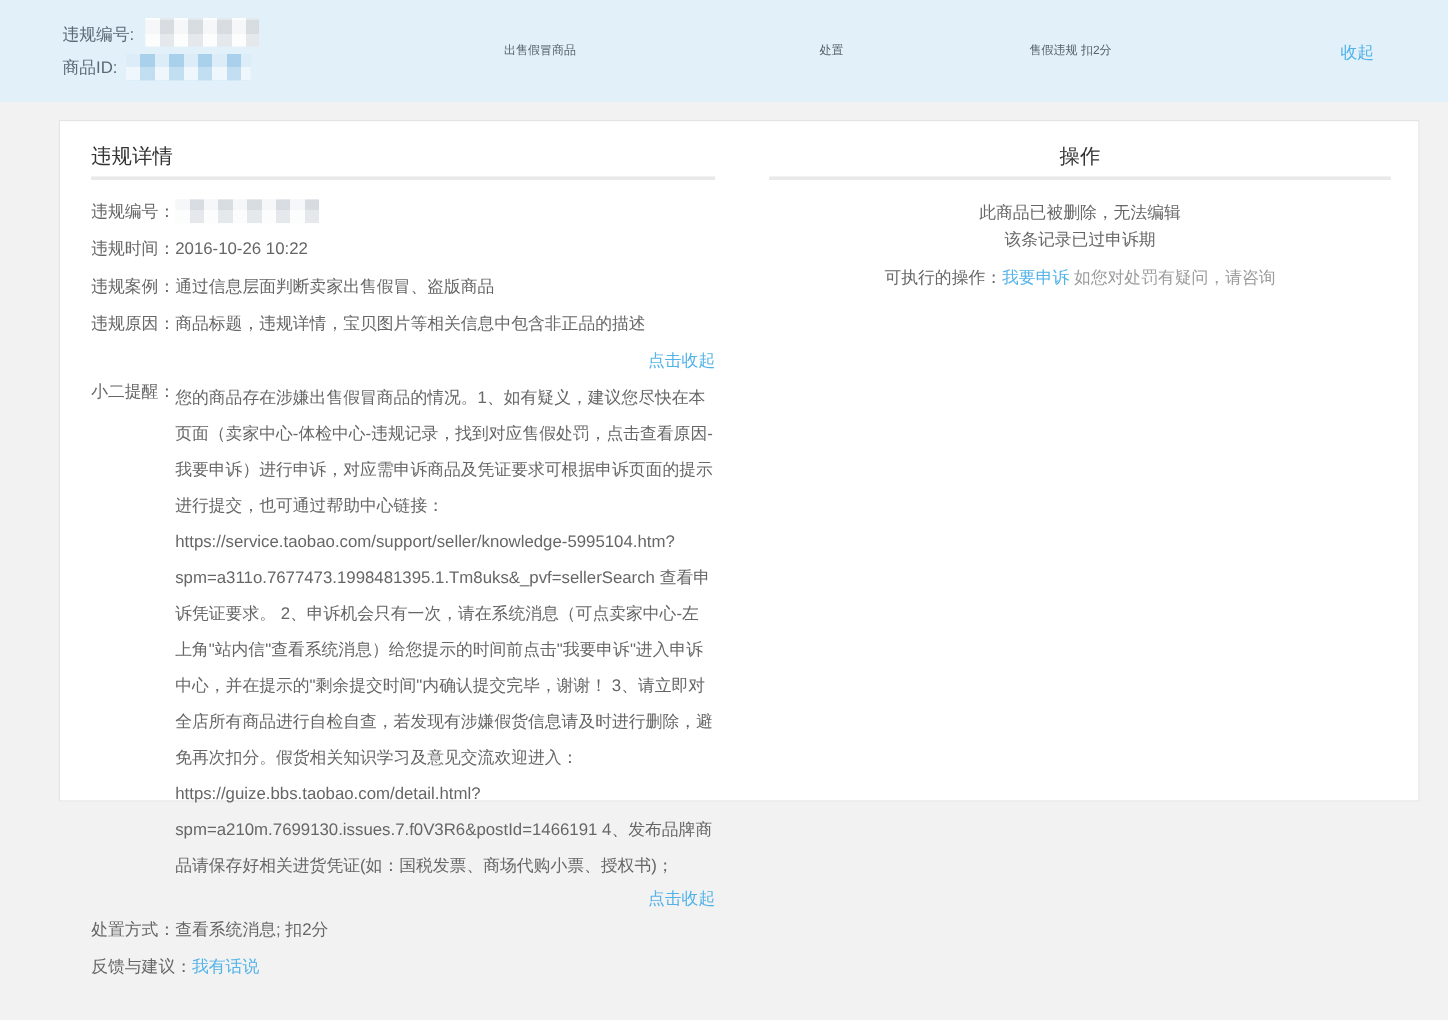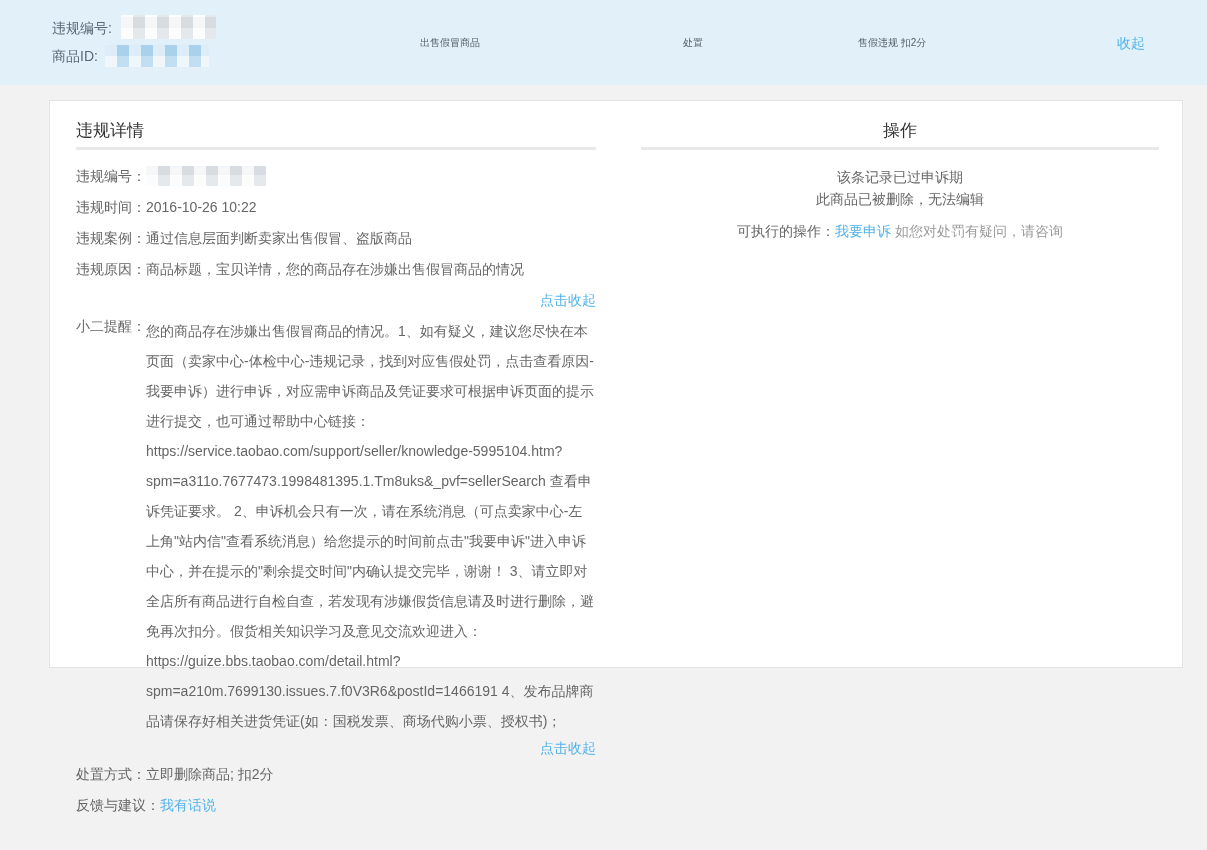--- a/index.html
+++ b/index.html
@@ -116,47 +116,47 @@
     <div class="d-row">
       <span class="lbl">违规时间：</span>
       <span class="val">2016-10-26 10:22</span>
     </div>
     <div class="d-row">
       <span class="lbl">违规案例：</span>
       <span class="val">通过信息层面判断卖家出售假冒、盗版商品</span>
     </div>
     <div class="d-row">
       <span class="lbl">违规原因：</span>
-      <span class="val">商品标题，宝贝详情，您的商品存在涉嫌出售假冒商品的情况</span>
+      <span class="val">商品标题，违规详情，宝贝图片等相关信息中包含非正品的描述</span>
     </div>
 
     <div class="collapse-row">
       <a class="link">点击收起</a>
     </div>
 
     <div class="d-row reminder">
       <span class="lbl">小二提醒：</span>
       <span class="val">您的商品存在涉嫌出售假冒商品的情况。1、如有疑义，建议您尽快在本页面（卖家中心-体检中心-违规记录，找到对应售假处罚，点击查看原因-我要申诉）进行申诉，对应需申诉商品及凭证要求可根据申诉页面的提示进行提交，也可通过帮助中心链接：https://service.taobao.com/support/seller/knowledge-5995104.htm?spm=a311o.7677473.1998481395.1.Tm8uks&amp;_pvf=sellerSearch 查看申诉凭证要求。 2、申诉机会只有一次，请在系统消息（可点卖家中心-左上角"站内信"查看系统消息）给您提示的时间前点击"我要申诉"进入申诉中心，并在提示的"剩余提交时间"内确认提交完毕，谢谢！ 3、请立即对全店所有商品进行自检自查，若发现有涉嫌假货信息请及时进行删除，避免再次扣分。假货相关知识学习及意见交流欢迎进入：https://guize.bbs.taobao.com/detail.html?spm=a210m.7699130.issues.7.f0V3R6&amp;postId=1466191 4、发布品牌商品请保存好相关进货凭证(如：国税发票、商场代购小票、授权书)；</span>
     </div>
 
     <div class="collapse-row">
       <a class="link">点击收起</a>
     </div>
 
     <div class="bottom-row">
-      <span>处置方式：</span><span>立即删除商品; 扣2分</span>
+      <span>处置方式：</span><span>查看系统消息; 扣2分</span>
     </div>
     <div class="bottom-row">
       <span>反馈与建议：</span><a class="link">我有话说</a>
     </div>
   </div>
 
   <div class="col col-right">
     <h2>操作</h2>
+    <div class="op-line">此商品已被删除，无法编辑</div>
     <div class="op-line">该条记录已过申诉期</div>
-    <div class="op-line">此商品已被删除，无法编辑</div>
     <div class="op-exec">
       <span>可执行的操作：</span><a class="link">我要申诉</a>
       <span class="hint">如您对处罚有疑问，请咨询</span>
     </div>
   </div>
 
 </div>
 
 </body></html>

